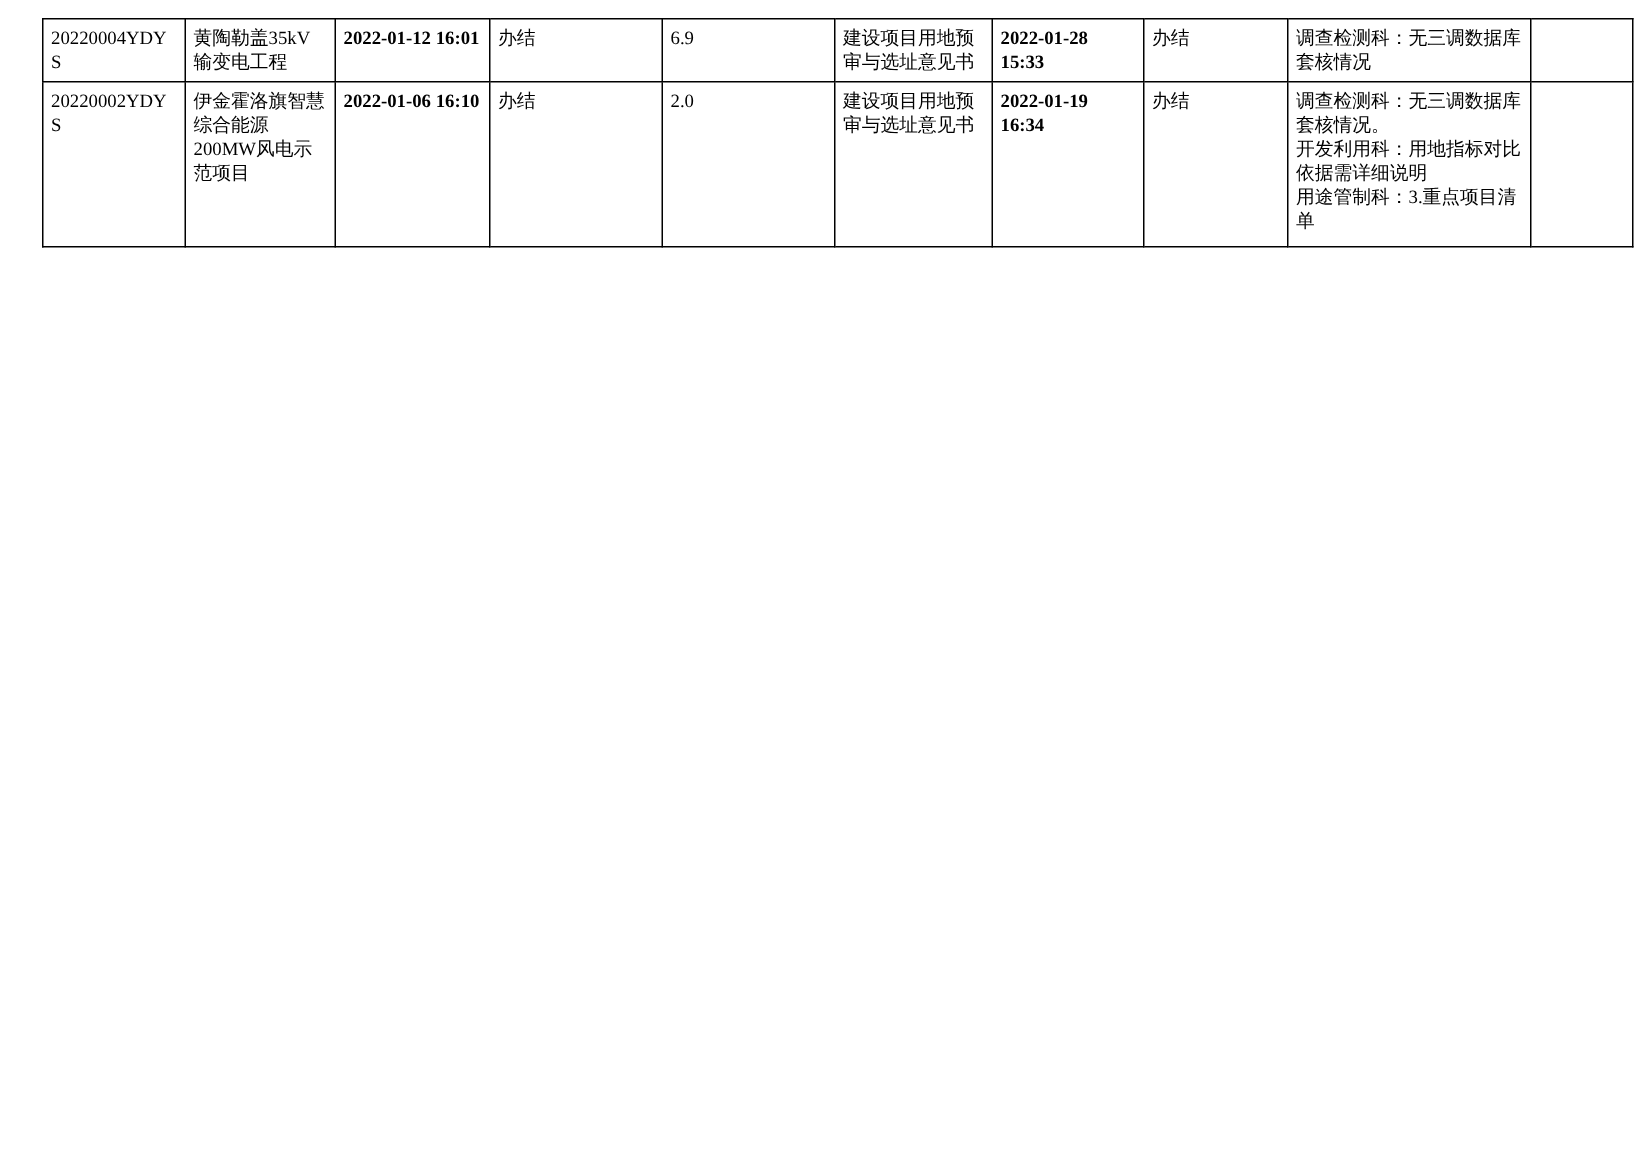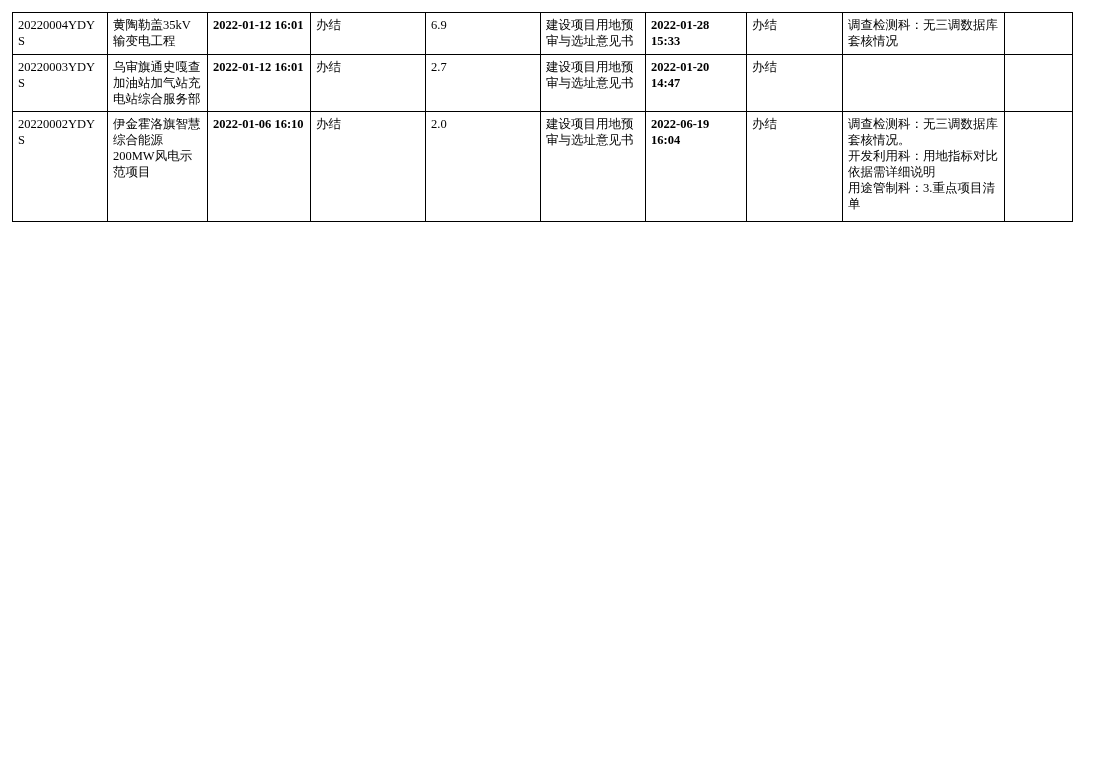--- a/index.html
+++ b/index.html
@@ -15,21 +15,21 @@
     overflow: hidden;
   }
   .page {
     position: relative;
     width: 1100px;
     height: 778px;
     background: #ffffff;
   }
   .table-wrap {
     position: absolute;
-    left: 12px;
+    left: 28px;
     top: 12px;
     width: 1060px;
   }
   table.doc-table {
     border-collapse: collapse;
     table-layout: fixed;
     width: 1060px;
     background: #ffffff;
   }
   table.doc-table td {
@@ -86,40 +86,28 @@
           <td>黄陶勒盖35kV输变电工程</td>
           <td class="nowrap-date">2022-01-12 16:01</td>
           <td class="cell-mid">办结</td>
           <td class="cell-mid">6.9</td>
           <td>建设项目用地预审与选址意见书</td>
           <td class="nowrap-date">2022-01-28 15:33</td>
           <td class="cell-mid">办结</td>
           <td>调查检测科：无三调数据库套核情况</td>
           <td></td>
         </tr>
-        <tr class="row-h2 clip-row">
-          <td class="cell-mid">20220003YDYS</td>
-          <td>乌审旗通史嘎查加油站加气站充电站综合服务部</td>
-          <td class="nowrap-date">2022-01-12 16:01</td>
-          <td class="cell-mid">办结</td>
-          <td class="cell-mid">2.7</td>
-          <td>建设项目用地预审与选址意见书</td>
-          <td class="nowrap-date">2022-01-20 14:47</td>
-          <td class="cell-mid">办结</td>
-          <td></td>
-          <td></td>
-        </tr>
         <tr class="row-h3">
           <td class="cell-mid">20220002YDYS</td>
           <td class="cell-mid">伊金霍洛旗智慧综合能源200MW风电示范项目</td>
           <td class="cell-mid nowrap-date">2022-01-06 16:10</td>
           <td class="cell-mid">办结</td>
           <td class="cell-mid">2.0</td>
           <td class="cell-mid">建设项目用地预审与选址意见书</td>
-          <td class="cell-mid nowrap-date">2022-06-19 16:04</td>
+          <td class="cell-mid nowrap-date">2022-01-19 16:34</td>
           <td class="cell-mid">办结</td>
           <td>调查检测科：无三调数据库套核情况。
 开发利用科：用地指标对比依据需详细说明
 用途管制科：3.重点项目清单</td>
           <td></td>
         </tr>
       </tbody>
     </table>
   </div>
 </div>

